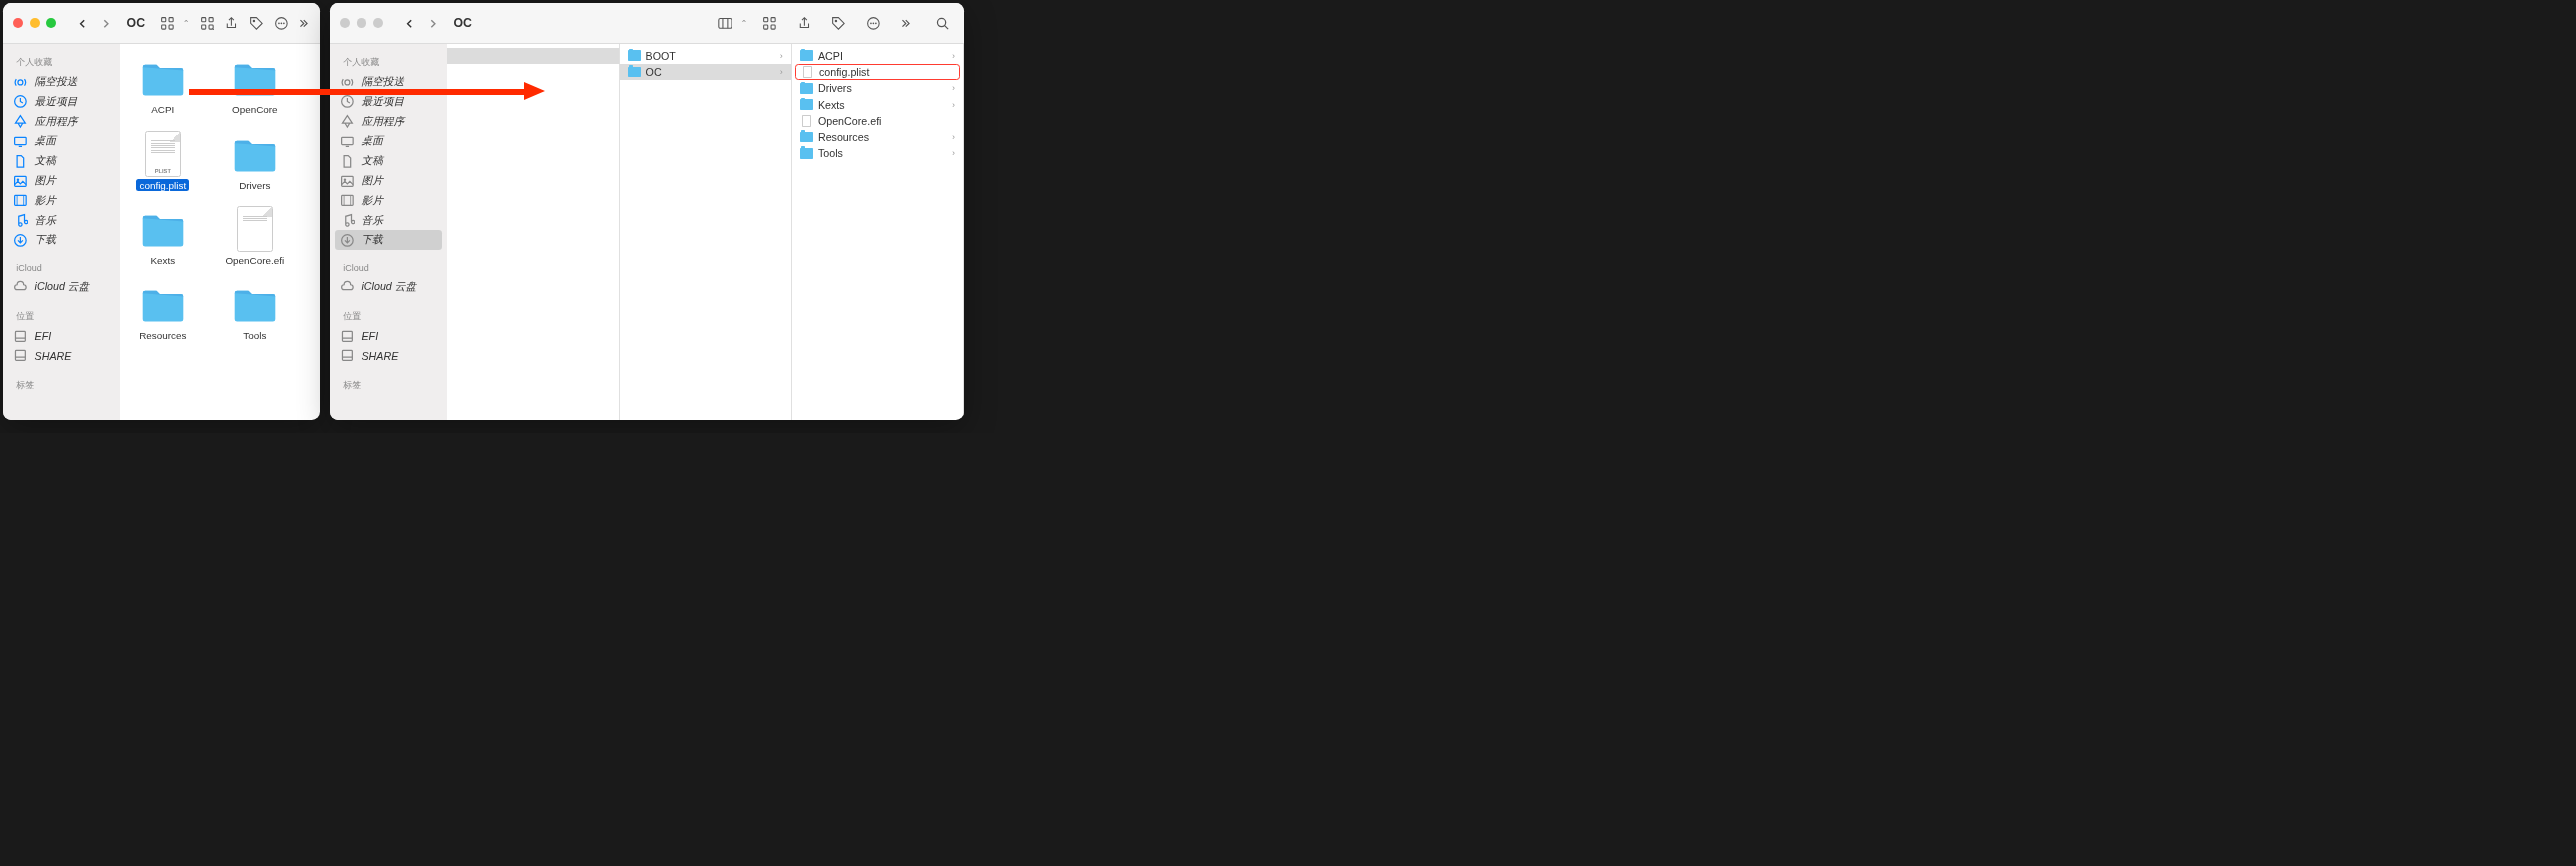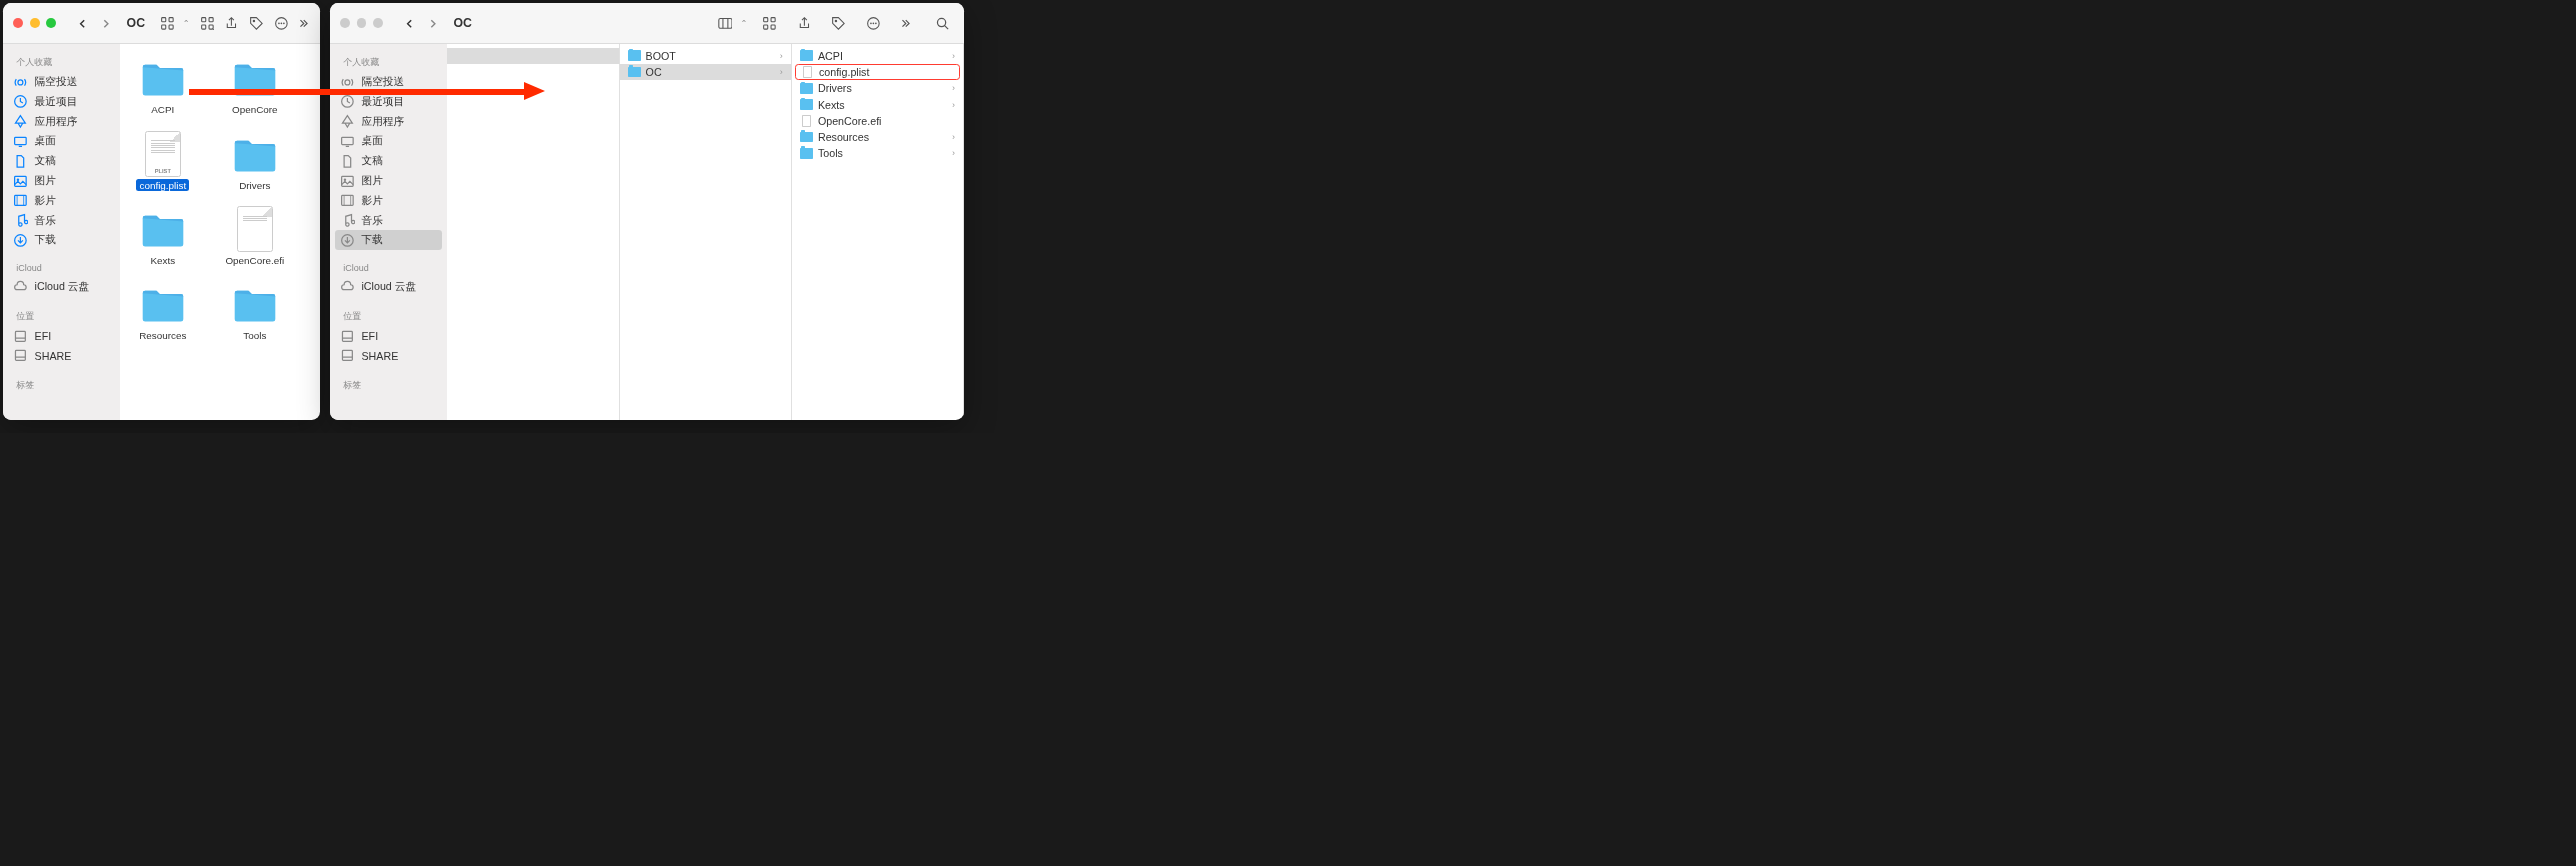--- a/index.html
+++ b/index.html
@@ -21,21 +21,21 @@
     .nav-btn.enabled { color: #333; }
     .window-title { font-size: 12.3px; font-weight: 600; color: #333; margin-right: auto; }
     .toolbar-btn { width: 24.6px; height: 21.3px; display: flex; align-items: center; justify-content: center; color: #555; }
     .toolbar-btn svg { width: 14.8px; height: 14.8px; }
     .view-group { display: flex; align-items: center; gap: 3.3px; }
     
     .window-body { display: flex; flex: 1; overflow: hidden; }
     .sidebar { width: 117px; background: #f0eeee; padding: 8.2px 0; overflow-y: auto; flex-shrink: 0; }
     .sidebar-section { margin-bottom: 9.9px; }
     .sidebar-header { font-size: 9px; color: #888; padding: 3.3px 13px; font-weight: 500; }
-    .sidebar-item { display: flex; align-items: center; padding: 2.5px 9.9px; font-size: 10.7px; color: #333; gap: 6.6px; cursor: default; }
+    .sidebar-item { display: flex; align-items: center; padding: 2.5px 9.9px; font-size: 10.7px; color: #333; gap: 6.6px; cursor: default; font-style: italic; }
     .sidebar-item.selected { background: #d0d0d0; border-radius: 3.3px; margin: 0 4.9px; padding: 2.5px 4.9px; }
     .sidebar-icon { width: 14.8px; height: 14.8px; display: flex; align-items: center; justify-content: center; color: #0a84ff; flex-shrink: 0; }
     .sidebar-icon.gray { color: #888; }
     
     .content-icons { flex: 1; padding: 13px; display: flex; flex-wrap: wrap; gap: 16.4px 33px; align-content: flex-start; }
     .icon-item { display: flex; flex-direction: column; align-items: center; width: 59px; gap: 3.3px; }
     .icon-visual { width: 53px; height: 43px; display: flex; align-items: center; justify-content: center; }
     .folder-icon-svg { width: 48px; height: 39px; }
     .file-icon { width: 36px; height: 46px; background: #fff; border: 0.8px solid #ccc; border-radius: 2.5px; position: relative; display: flex; flex-direction: column; align-items: center; justify-content: flex-end; padding-bottom: 2.5px; }
     .file-icon::before { content: ''; position: absolute; top: 0; right: 0; width: 9.9px; height: 9.9px; background: linear-gradient(135deg, #fff 50%, #ddd 50%); }

